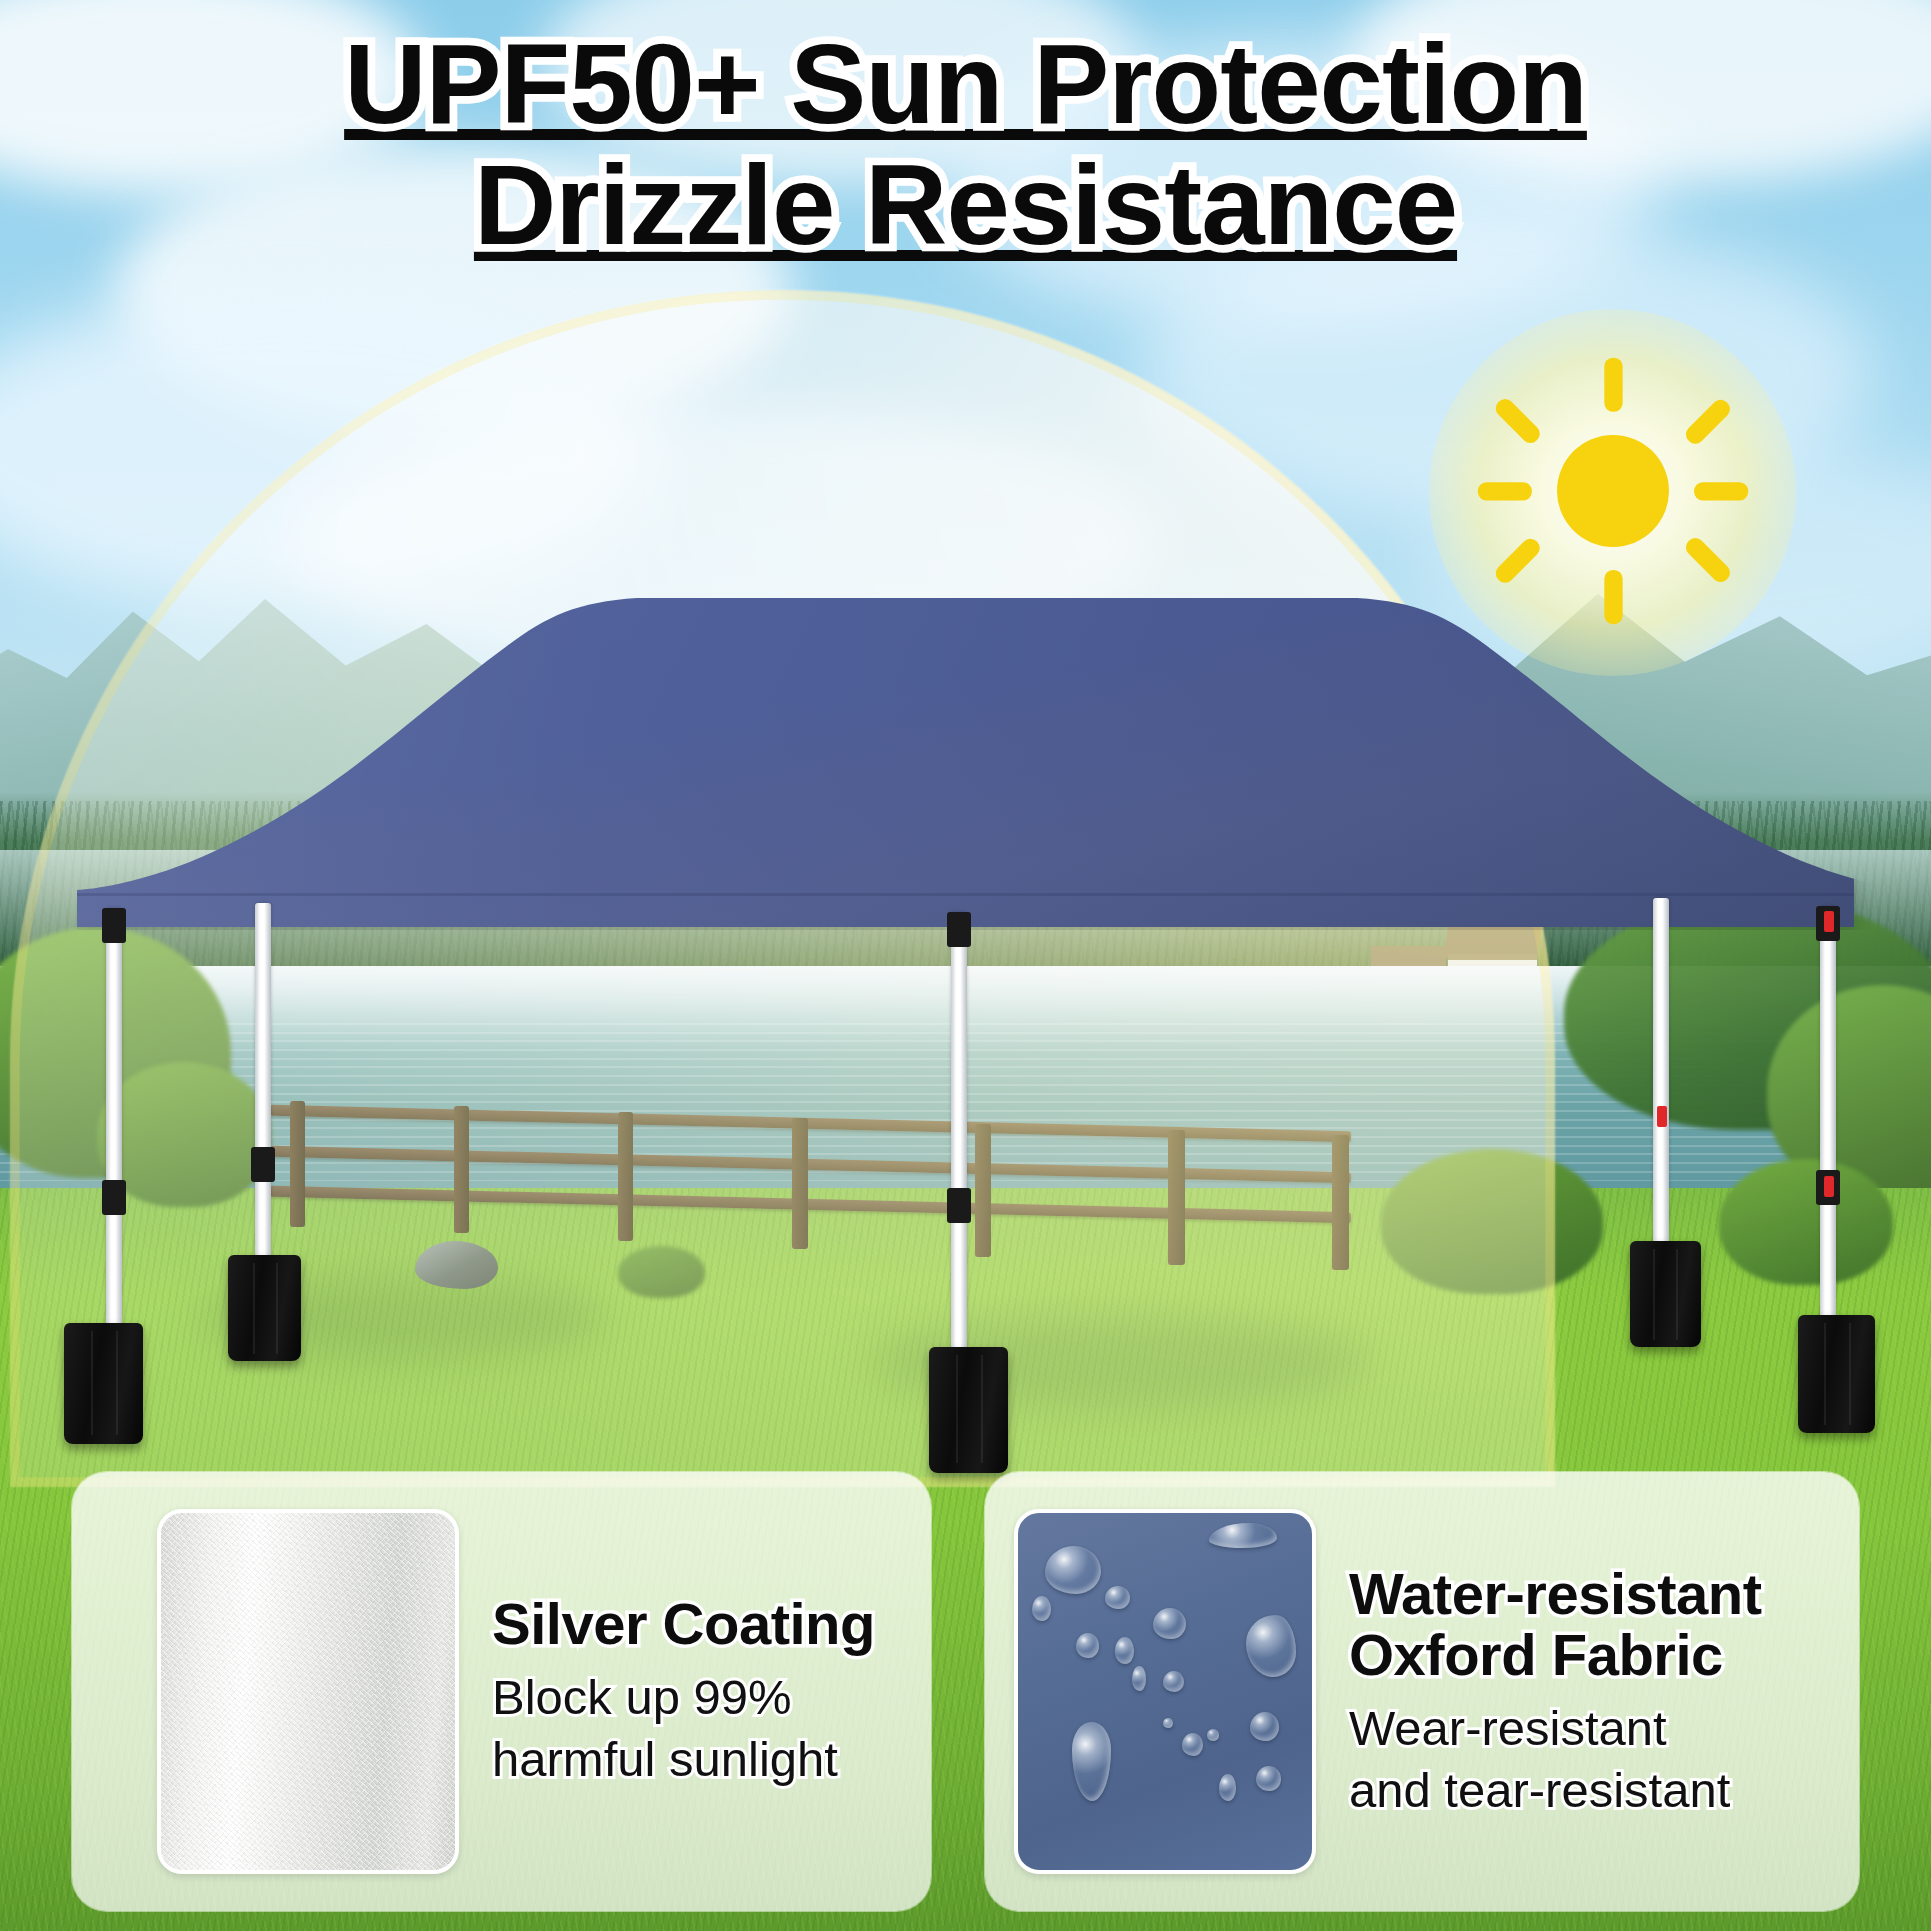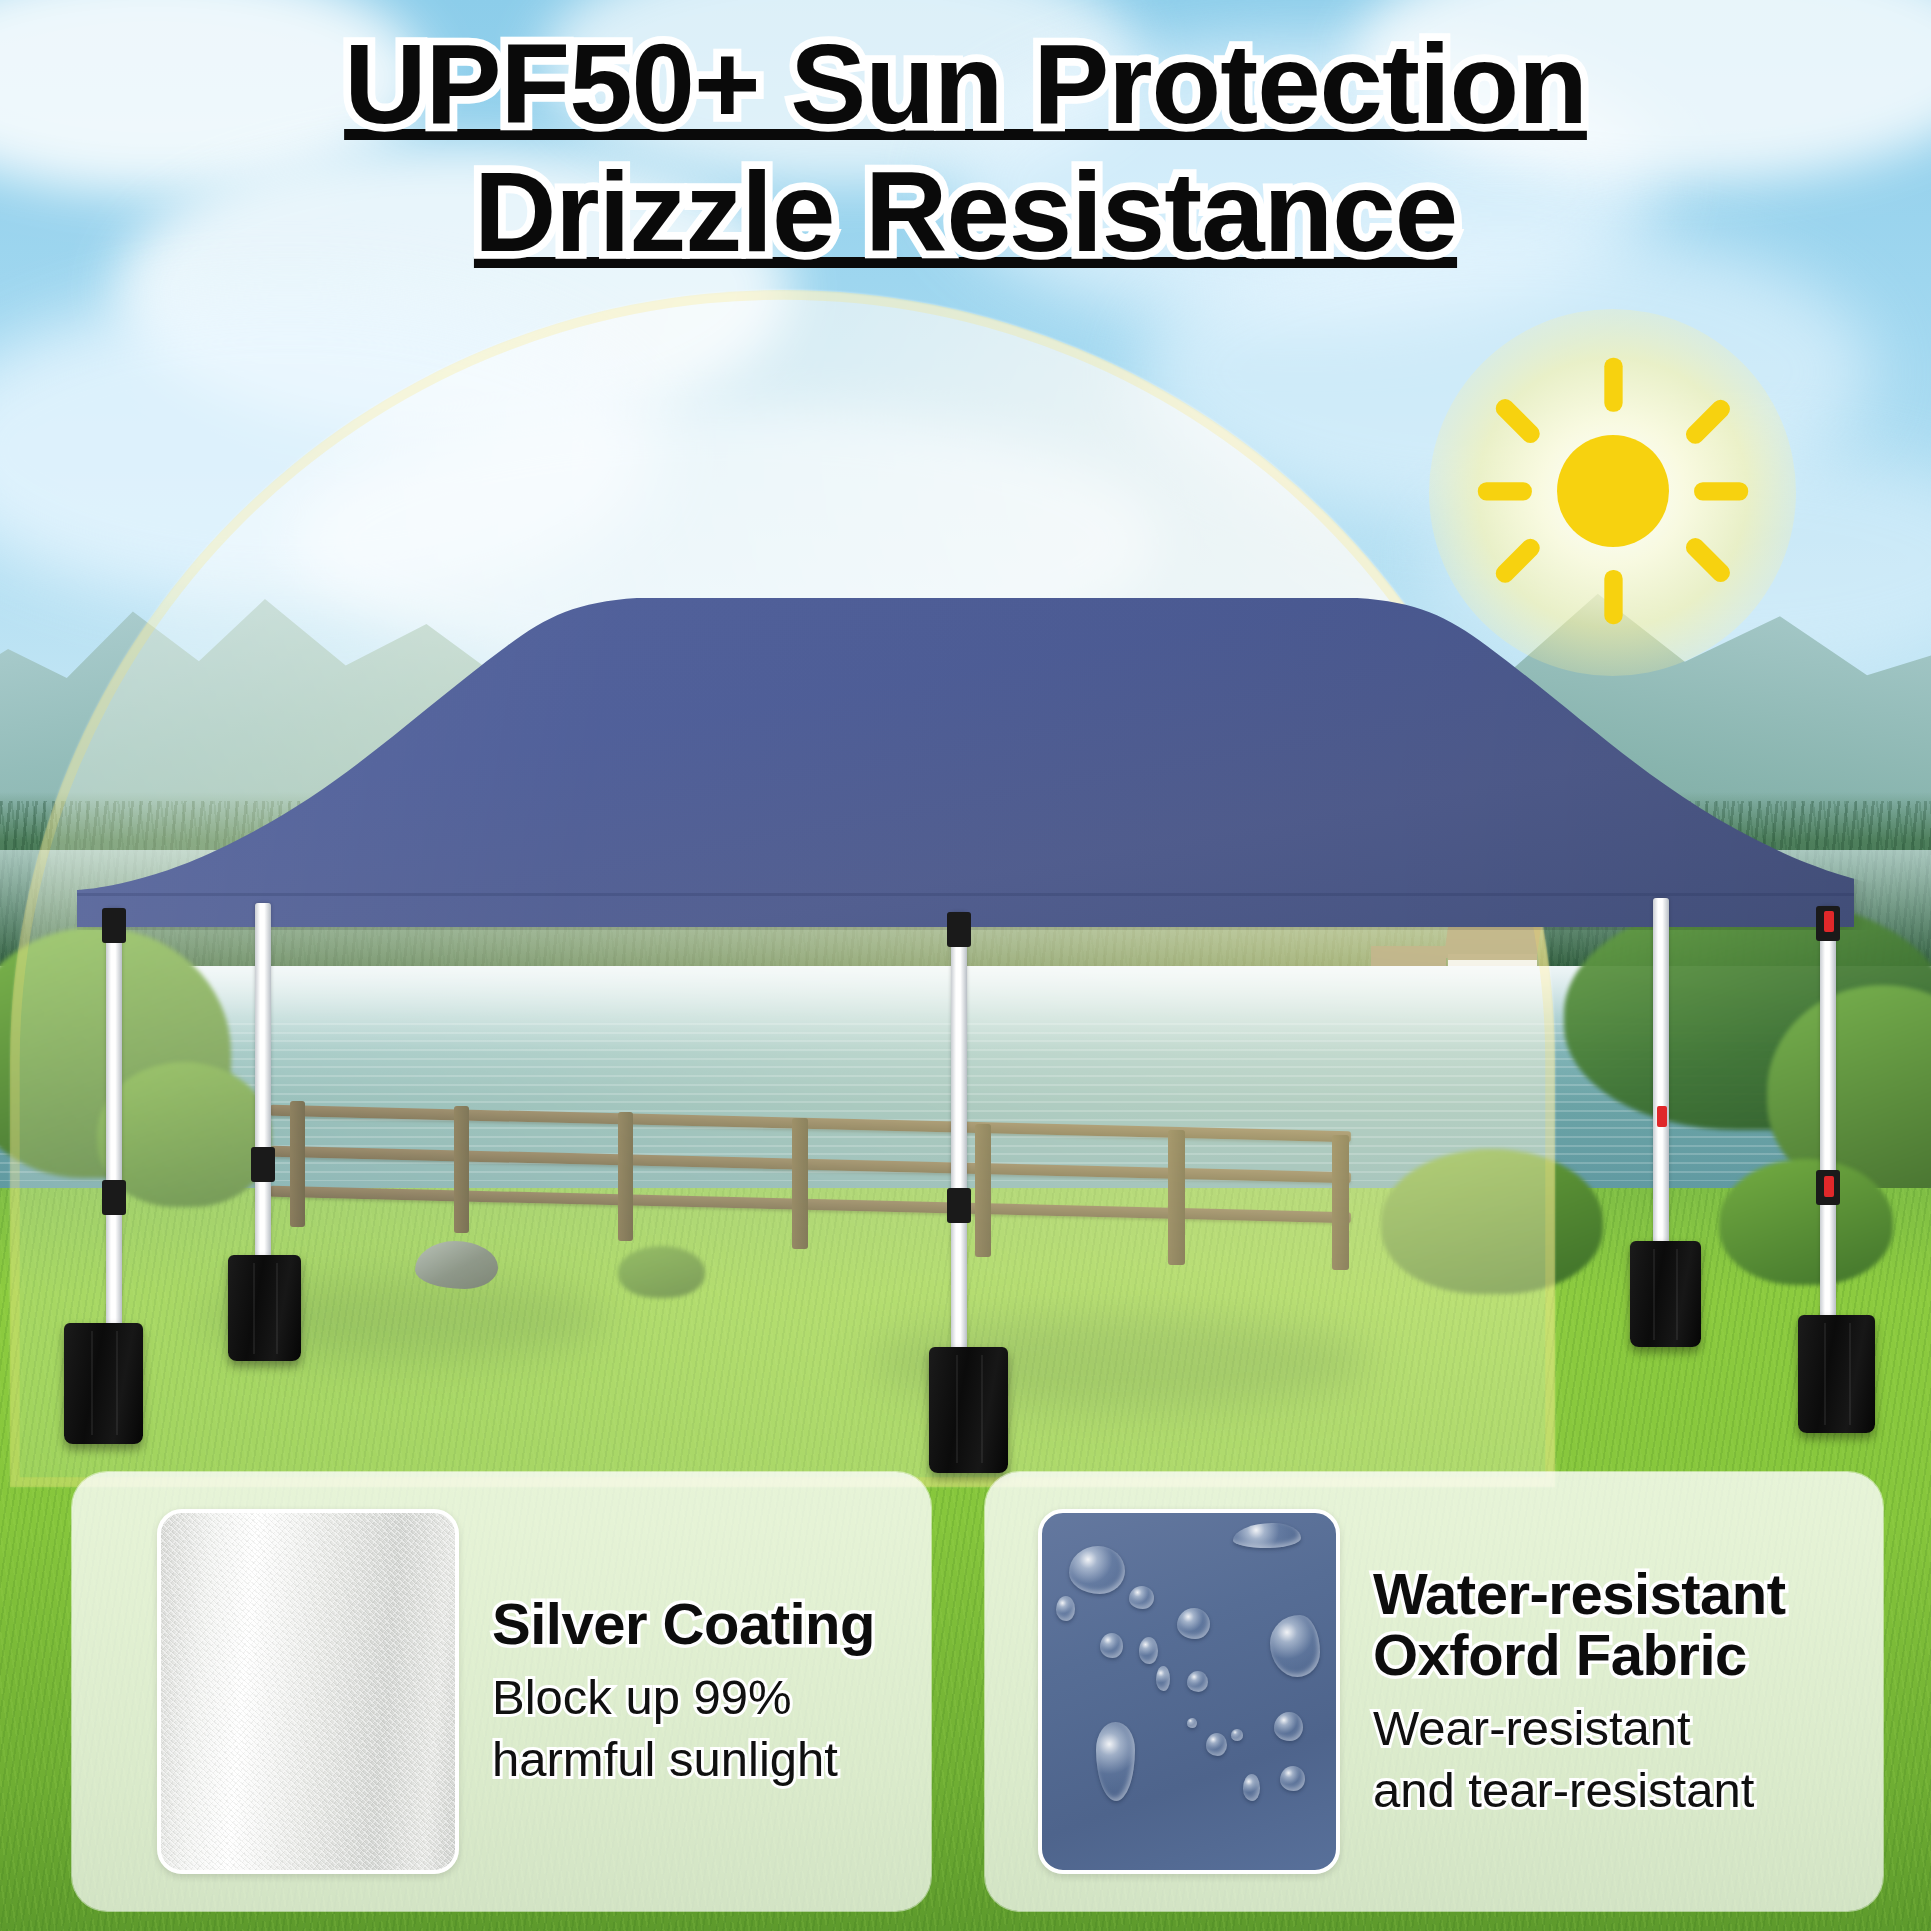--- a/index.html
+++ b/index.html
@@ -99,21 +99,21 @@
   .bag{position:absolute;background:linear-gradient(100deg,#1b1b1b 0%,#0b0b0b 40%,#171717 70%,#050505 100%);
     border-radius:5.8px 5.8px 8.7px 8.7px;box-shadow:0 5.8px 9.7px rgba(0,0,0,.35);}
   .bagFold{position:absolute;width:1.9px;background:rgba(255,255,255,.07);}
 
   
   .cards{position:absolute;left:0;top:1472px;width:1931px;height:439px;}
   .card{position:absolute;top:0;height:439px;border-radius:35px;
     background:linear-gradient(180deg,rgba(255,255,255,.80),rgba(255,255,255,.72));
     box-shadow:0 0 0 1px rgba(255,255,255,.5);display:flex;align-items:center;}
   .cardL{left:72px;width:859px;justify-content:center;}
-  .cardR{left:985px;width:874px;padding-left:24px;}
+  .cardR{left:985px;width:874px;}
 
   .swatch{width:294px;height:357px;border-radius:25px;border:4.8px solid #ffffff;margin-left:29px;flex:0 0 auto;
     box-shadow:0 2.9px 7.7px rgba(0,0,0,.12);overflow:hidden;position:relative;}
   .silverSwatch{background:linear-gradient(95deg,#d8d9d6 0%,#f2f3f1 16%,#ffffff 30%,#e9eae7 52%,#d4d6d3 74%,#e7e8e5 90%,#cfd1ce 100%);}
   .silverTex{position:absolute;inset:0;opacity:.55;
     background:
       repeating-linear-gradient(42deg,rgba(255,255,255,.85) 0 1px,rgba(150,152,148,.22) 1px 1.9px,rgba(255,255,255,0) 1.9px 3.9px),
       repeating-linear-gradient(132deg,rgba(255,255,255,.7) 0 1px,rgba(140,142,138,.18) 1px 1.9px,rgba(255,255,255,0) 1.9px 4.8px);}
   .blueSwatch{background:linear-gradient(160deg,#64789f 0%,#566d95 35%,#4e648c 70%,#58709a 100%);}
   .drop{position:absolute;border-radius:52% 48% 45% 55%/55% 52% 48% 45%;
@@ -123,21 +123,21 @@
   .cardText{margin-left:33px;}
   .cardTitle{font-weight:bold;color:#0d0d0d;line-height:1.06;font-size:58px;letter-spacing:-0.5px;
     -webkit-text-stroke:6.8px #ffffff;paint-order:stroke fill;}
   .cardBody{margin-top:13.5px;color:#101010;line-height:1.22;font-size:49px;
     -webkit-text-stroke:5.8px #ffffff;paint-order:stroke fill;}
 
   
   .headline{position:absolute;left:0;top:25px;width:1931px;text-align:center;
     color:#0a0a0a;font-weight:bold;line-height:1.04;letter-spacing:-1px;text-decoration:underline;}
   .h1{font-size:114px;-webkit-text-stroke:15.4px #ffffff;paint-order:stroke fill;}
-  .h2{font-size:114px;-webkit-text-stroke:15.4px #ffffff;paint-order:stroke fill;margin-top:9px;}
+  .h2{font-size:114px;-webkit-text-stroke:15.4px #ffffff;paint-order:stroke fill;margin-top:2px;}
 </style>
 </head>
 <body>
 
 <div id="stage">
 
   <div class="sky"></div>
 
   <div class="cloud" style="left:-116px;top:-39px;width:541px;height:232px;opacity:.85;"></div>
   <div class="cloud" style="left:116px;top:145px;width:676px;height:290px;opacity:.78;"></div>

